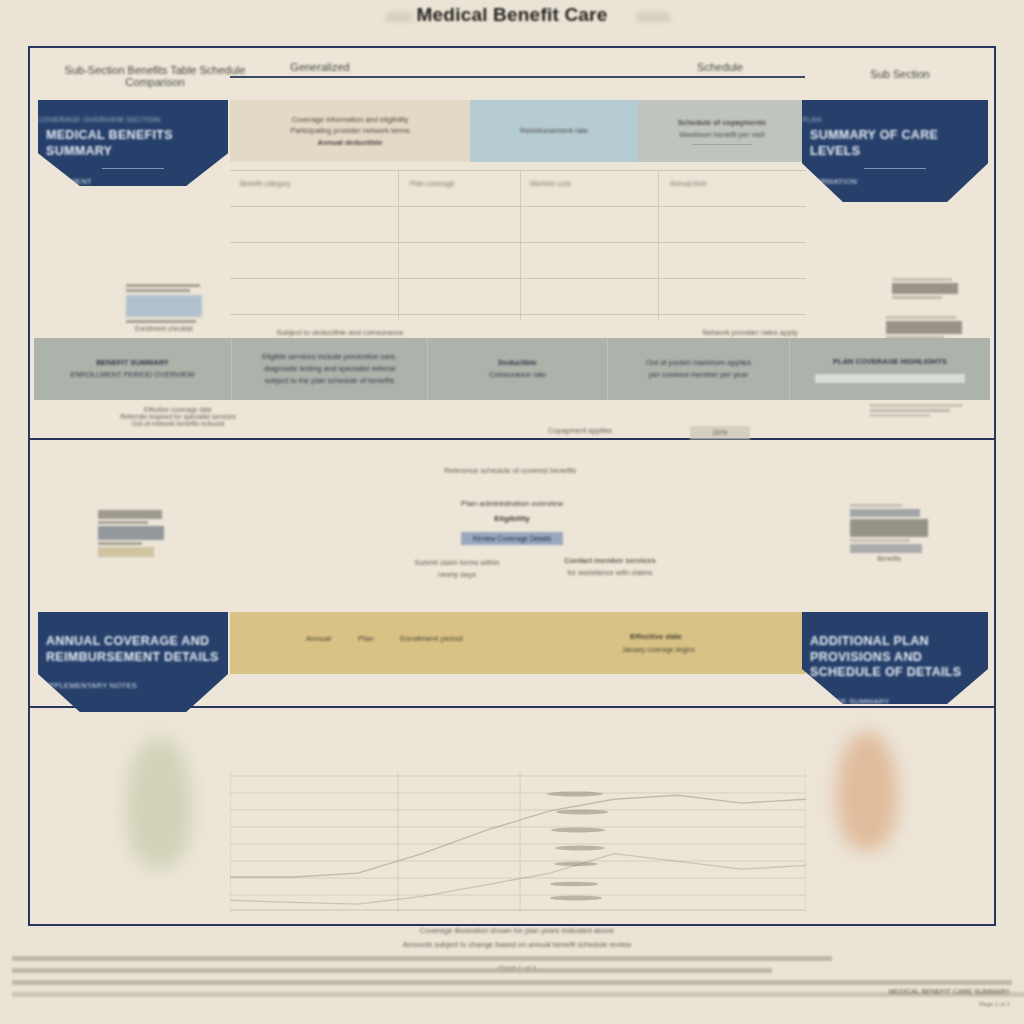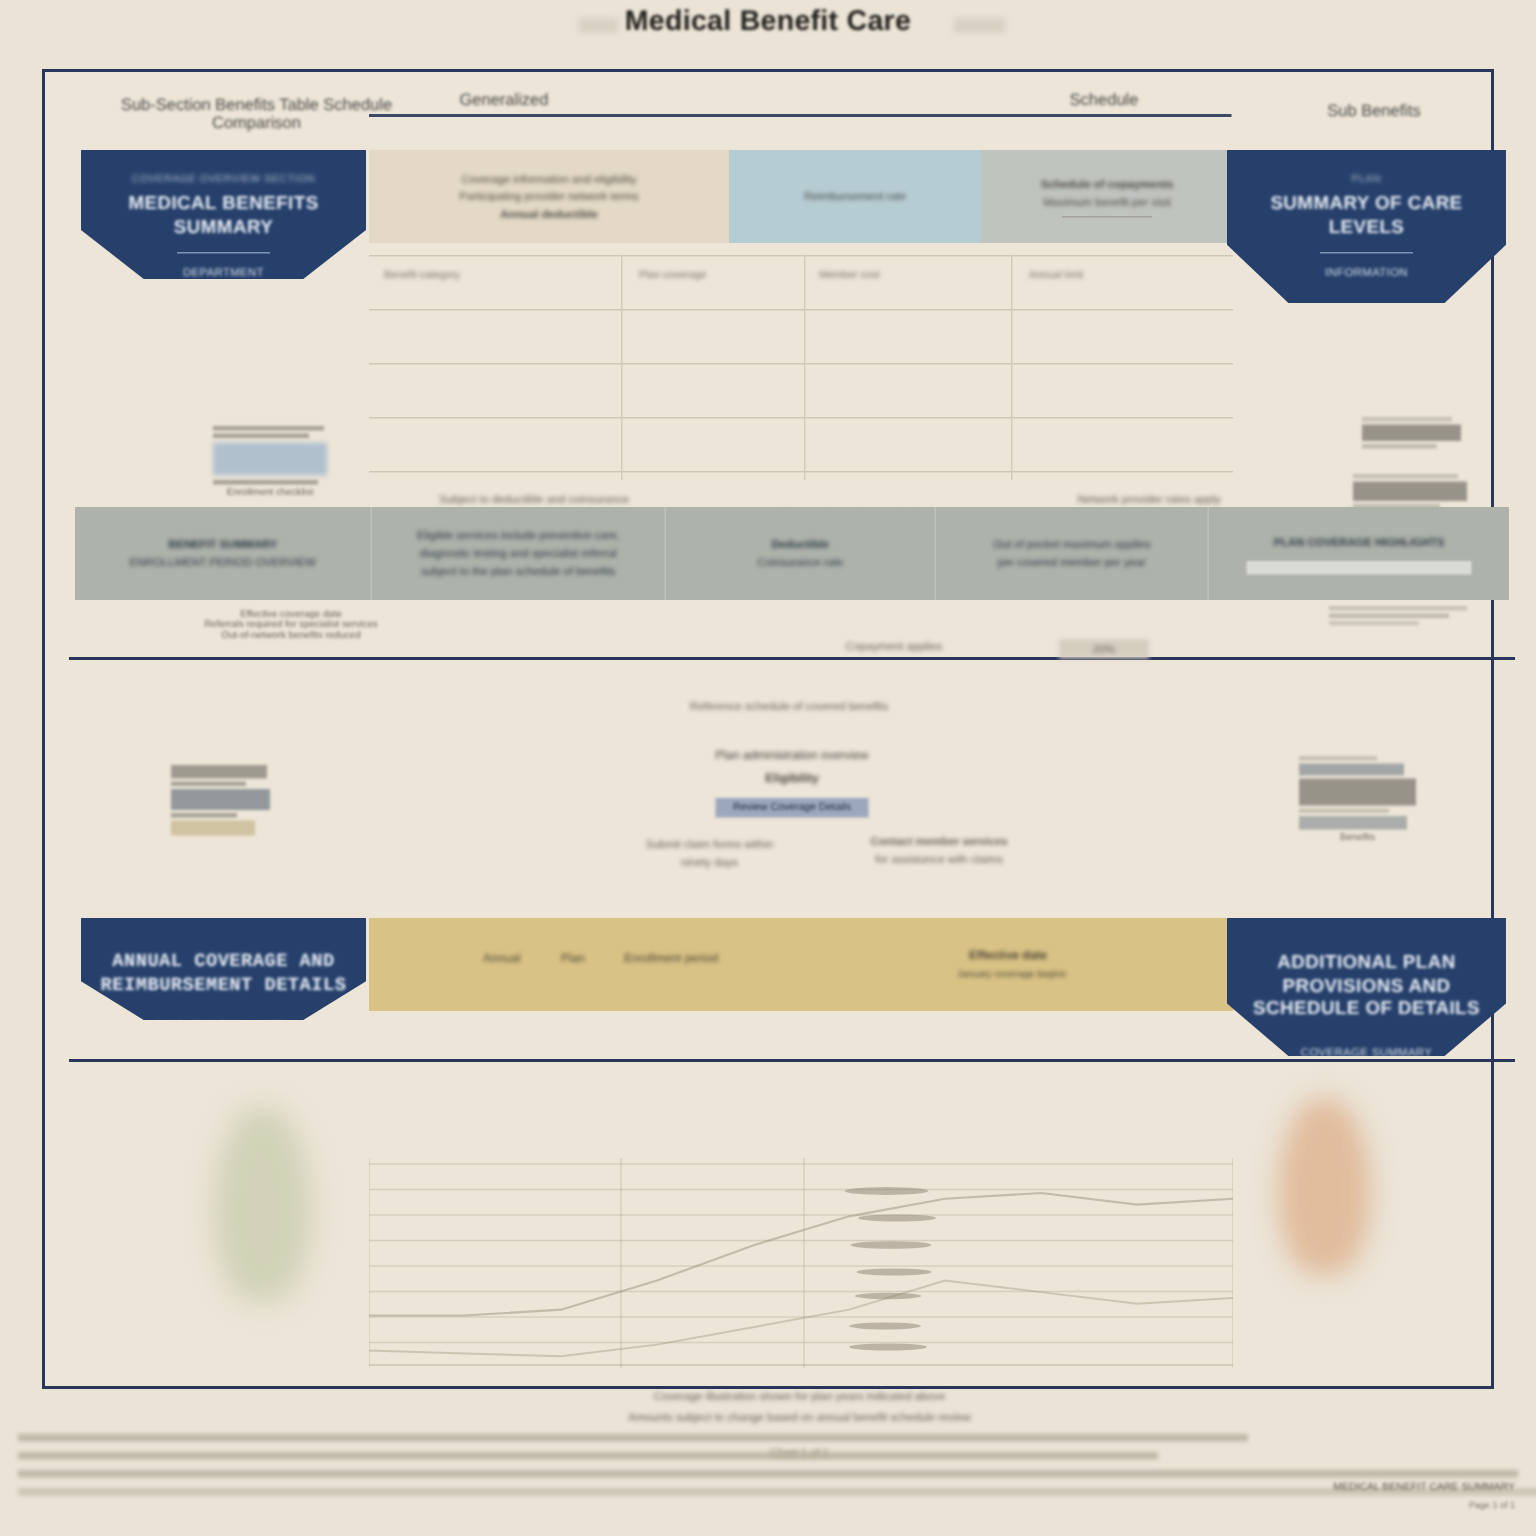--- a/index.html
+++ b/index.html
@@ -30,37 +30,37 @@
   
   #frame{
     position:absolute;left:28px;top:46px;
     width:968px;height:880px;
     border:2px solid #27365a;
     background:#ece5d8;
     box-sizing:border-box;
   }
 
   
-  .panel{position:absolute;left:16px;width:964px;box-sizing:border-box;}
+  .panel{position:absolute;left:0;width:964px;box-sizing:border-box;}
   #panel-top{top:0;height:392px;border-bottom:2px solid #27365a;}
   #panel-mid{top:392px;height:268px;border-bottom:2px solid #27365a;}
   #panel-bot{top:660px;height:216px;}
 
   
   .hdr-rule{position:absolute;height:2px;background:#3b4a66;filter:blur(.4px);}
   .hdr-label{
     position:absolute;font-size:11px;color:#4a4a46;
     filter:blur(.9px);text-align:center;
   }
 
   
   .banner{
     position:absolute;background:#26406b;color:#e7ecf4;
     clip-path:polygon(0 0,100% 0,100% 62%,78% 100%,22% 100%,0 62%);
-    text-align:center;overflow:hidden;
+    text-align:left;overflow:hidden;
   }
   .banner .b-eyebrow{
     font-size:7px;letter-spacing:.4px;opacity:.7;
     margin-top:16px;filter:blur(1.4px);
   }
   .banner .b-title{
     font-size:12.5px;font-weight:bold;letter-spacing:.3px;
     margin-top:5px;filter:blur(.9px);line-height:1.25;padding:0 8px;
   }
   .banner .b-div{
@@ -149,21 +149,21 @@
 <div id="title-ghost-r"></div>
 
 <div id="frame">
 
   <div class="panel" id="panel-top">
 
     <div class="hdr-label" style="left:20px;top:16px;width:210px;">Sub-Section Benefits Table Schedule Comparison</div>
     <div class="hdr-rule" style="left:200px;top:28px;width:575px;"></div>
     <div class="hdr-label" style="left:210px;top:13px;width:160px;">Generalized</div>
     <div class="hdr-label" style="left:620px;top:13px;width:140px;">Schedule</div>
-    <div class="hdr-label" style="left:800px;top:20px;width:140px;">Sub Benefits</div>
+    <div class="hdr-label" style="left:800px;top:20px;width:140px;">Sub Section</div>
 
     <div id="band-top" style="left:200px;top:52px;width:576px;height:62px;">
       <div class="seg" style="background:#e4d9c6;width:240px;">
         <div class="seg-line">Coverage information and eligibility</div>
         <div class="seg-line">Participating provider network terms</div>
         <div class="seg-line strong">Annual deductible</div>
       </div>
       <div class="seg" style="background:#b6ccd3;width:168px;">
         <div class="seg-line">Reimbursement rate</div>
       </div>
@@ -297,21 +297,21 @@
     </div>
 
     <div id="band-gold" style="left:200px;top:172px;width:576px;height:62px;">
       <div class="gold-line" style="left:76px;top:22px;">Annual</div>
       <div class="gold-line" style="left:128px;top:22px;">Plan</div>
       <div class="gold-line" style="left:170px;top:22px;">Enrollment period</div>
       <div class="gold-line" style="left:400px;top:20px;font-weight:bold;">Effective date</div>
       <div class="gold-line" style="left:392px;top:34px;font-size:6.5px;">January coverage begins</div>
     </div>
 
-    <div class="banner" style="left:8px;top:172px;width:190px;height:68px;font-family:Liberation Mono, monospace;">
+    <div class="banner" style="left:8px;top:172px;width:190px;height:100px;">
       <div class="b-title" style="margin-top:22px;">ANNUAL COVERAGE AND REIMBURSEMENT DETAILS</div>
       <div class="b-sub" style="margin-top:16px;">SUPPLEMENTARY NOTES</div>
     </div>
 
     <div class="banner" style="left:772px;top:172px;width:186px;height:92px;">
       <div class="b-title" style="margin-top:22px;">ADDITIONAL PLAN PROVISIONS AND SCHEDULE OF DETAILS</div>
       <div class="b-sub" style="margin-top:16px;">COVERAGE SUMMARY</div>
     </div>
   </div>
 

